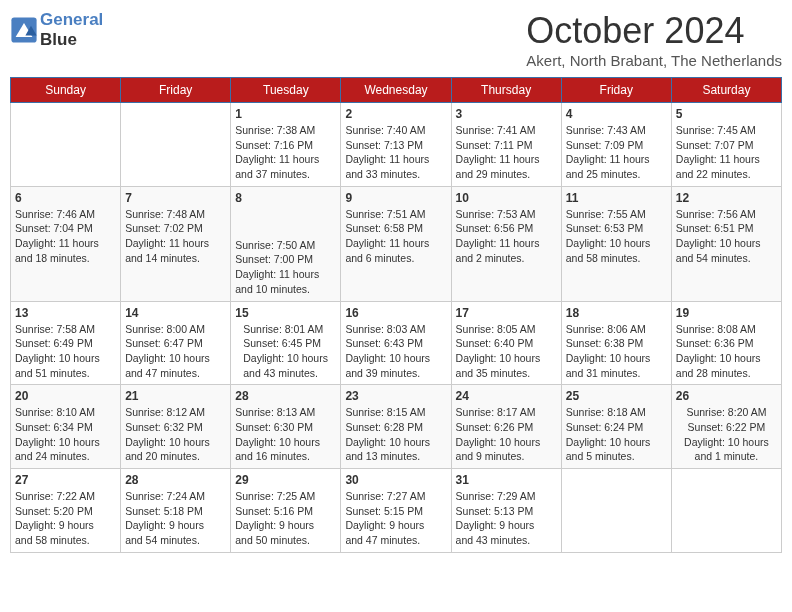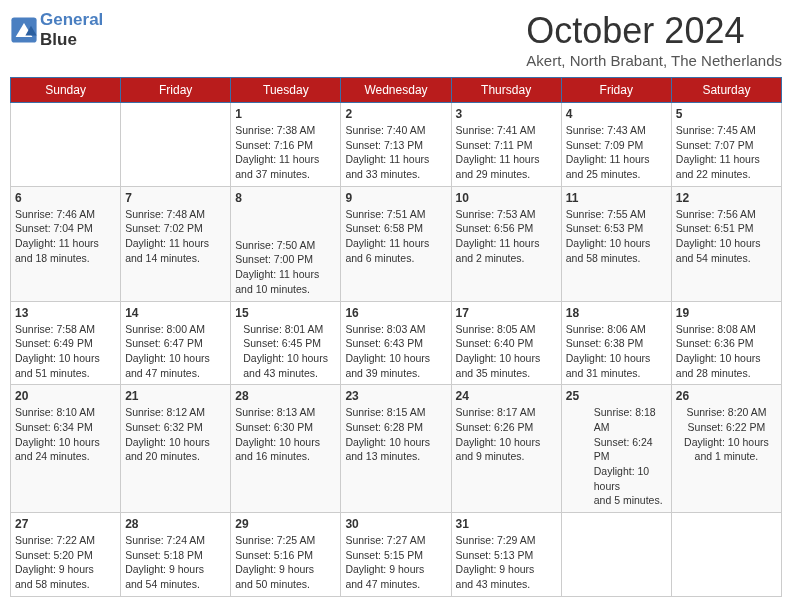--- a/index.html
+++ b/index.html
@@ -287,21 +287,21 @@
         </td>
         <td>
           <span class="day-num">24</span>
           <div class="day-info" style="white-space: pre-line;">Sunrise: 8:17 AM
 Sunset: 6:26 PM
 Daylight: 10 hours
 and 9 minutes.</div>
         </td>
         <td>
           <span class="day-num">25</span>
-          <div class="day-info" style="white-space: pre-line; margin-left: 28px;">Sunrise: 8:18 AM
+          <div class="day-info" style="white-space: pre-line;">Sunrise: 8:18 AM
 Sunset: 6:24 PM
 Daylight: 10 hours
 and 5 minutes.</div>
         </td>
         <td>
           <span class="day-num">26</span>
           <div class="day-info" style="white-space: pre-line; text-align: center;">Sunrise: 8:20 AM
 Sunset: 6:22 PM
 Daylight: 10 hours
 and 1 minute.</div>

